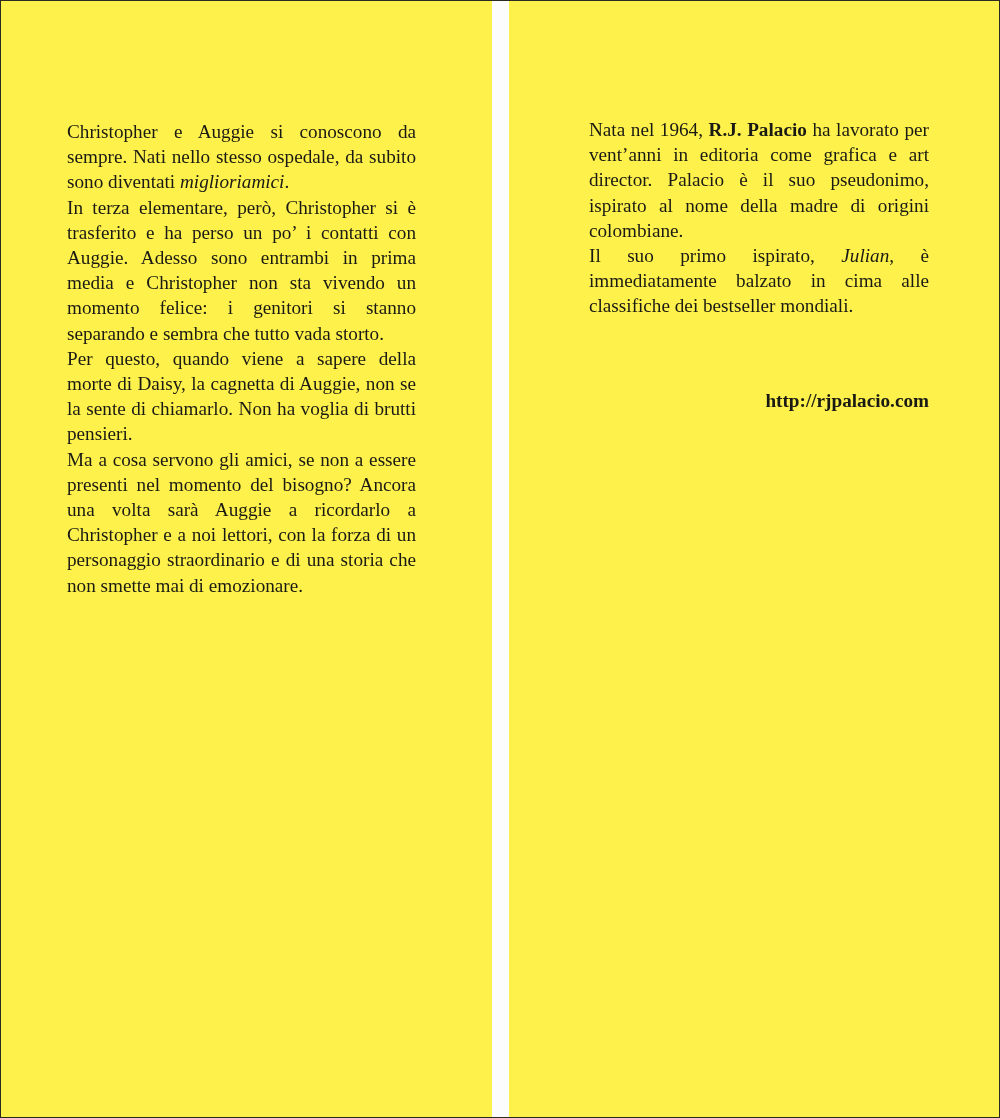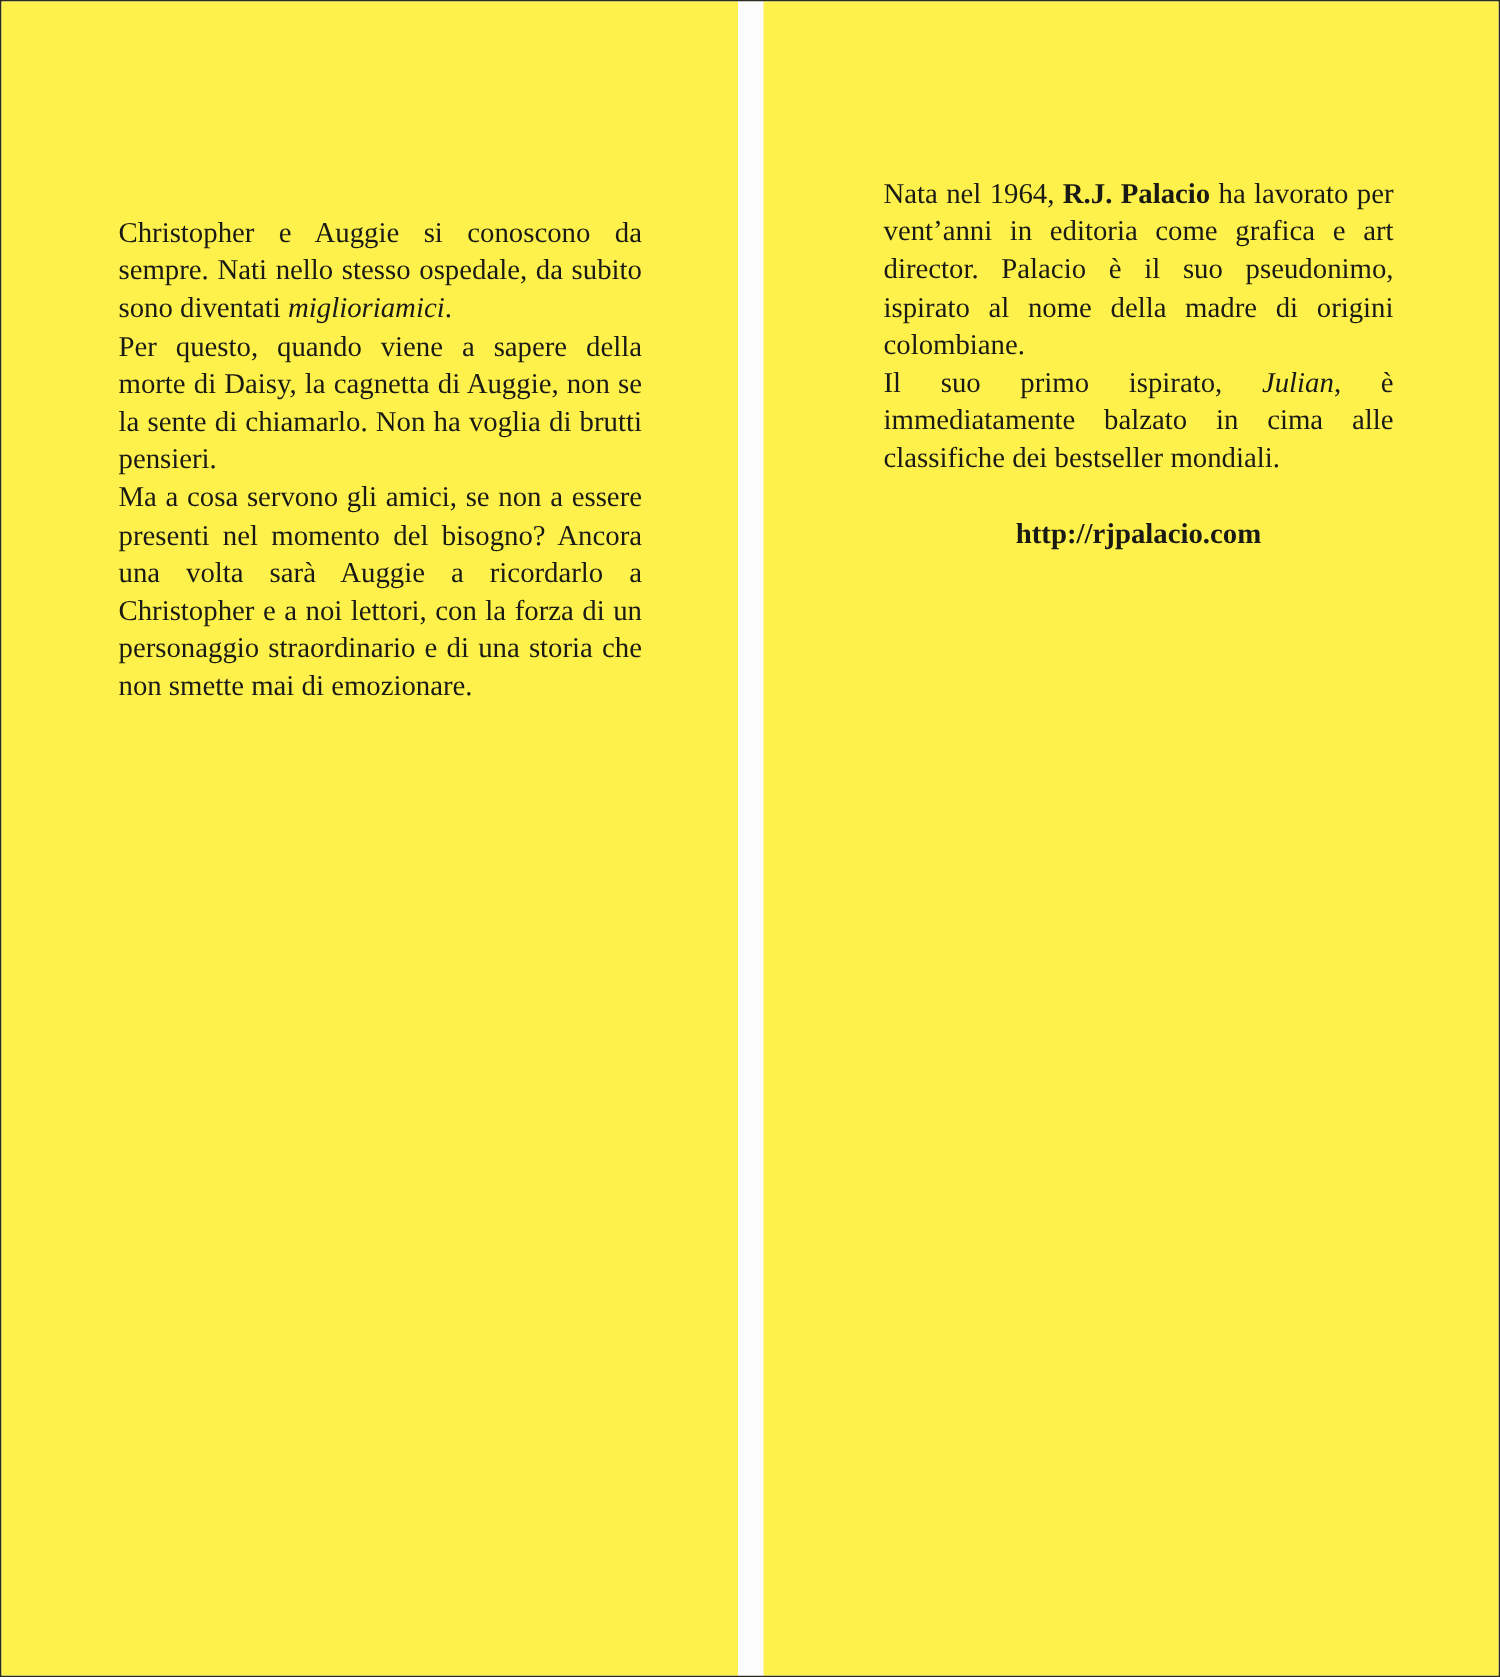--- a/index.html
+++ b/index.html
@@ -25,37 +25,38 @@
       position: absolute; left: 492px; top: 1px; bottom: 1px;
       width: 17px; background: #fdfcfd;
     }
     .text {
       position: absolute;
       font-size: 19.2px;
       line-height: 25.2px;
       text-align: justify;
       hyphens: manual;
     }
-    .left .text { left: 78px; top: 118px; width: 349px; margin-top: 24px; }
+    .left .text { left: 66px; top: 118px; width: 349px; }
     .right .text { left: 80px; top: 116px; width: 340px; }
     .text p { margin: 0; }
     .text .blank { height: 25.2px; }
     .text em { font-style: italic; }
     .text strong { font-weight: bold; }
     .link { font-weight: bold; }
-    p.last { text-align: center; }
+    p.last { text-align: right; margin-top: 44px; }
   </style>
 </head>
 <body>
 
 <div class="frame"></div>
 
 <div class="panel left">
   <div class="text">
     <p><span>Christopher e Auggie si conoscono da sempre. Nati nello stesso ospedale, da subito sono diventati </span><em>miglioriamici</em><span>.</span></p>
+    <p>In terza elementare, però, Christopher si è trasferito e ha perso un po’ i contatti con Auggie. Adesso sono entrambi in prima media e Christopher non sta vivendo un momento felice: i genitori si stanno separando e sembra che tutto vada storto.</p>
     <p>Per questo, quando viene a sapere della morte di Daisy, la cagnetta di Auggie, non se la sente di chiamarlo. Non ha voglia di brutti pensieri.</p>
     <p class="last-just">Ma a cosa servono gli amici, se non a essere presenti nel momento del bisogno? Ancora una volta sarà Auggie a ricordarlo a Christopher e a noi lettori, con la forza di un personaggio straordinario e di una storia che non smette mai di emozionare.</p>
   </div>
 </div>
 
 <div class="divider"></div>
 
 <div class="panel right">
   <div class="text">
     <p><span>Nata nel 1964, </span><strong>R.J. Palacio</strong><span> ha lavorato per vent’anni in editoria come grafica e art director. Palacio è il suo pseudonimo, ispirato al nome della madre di origini colombiane.</span></p>

